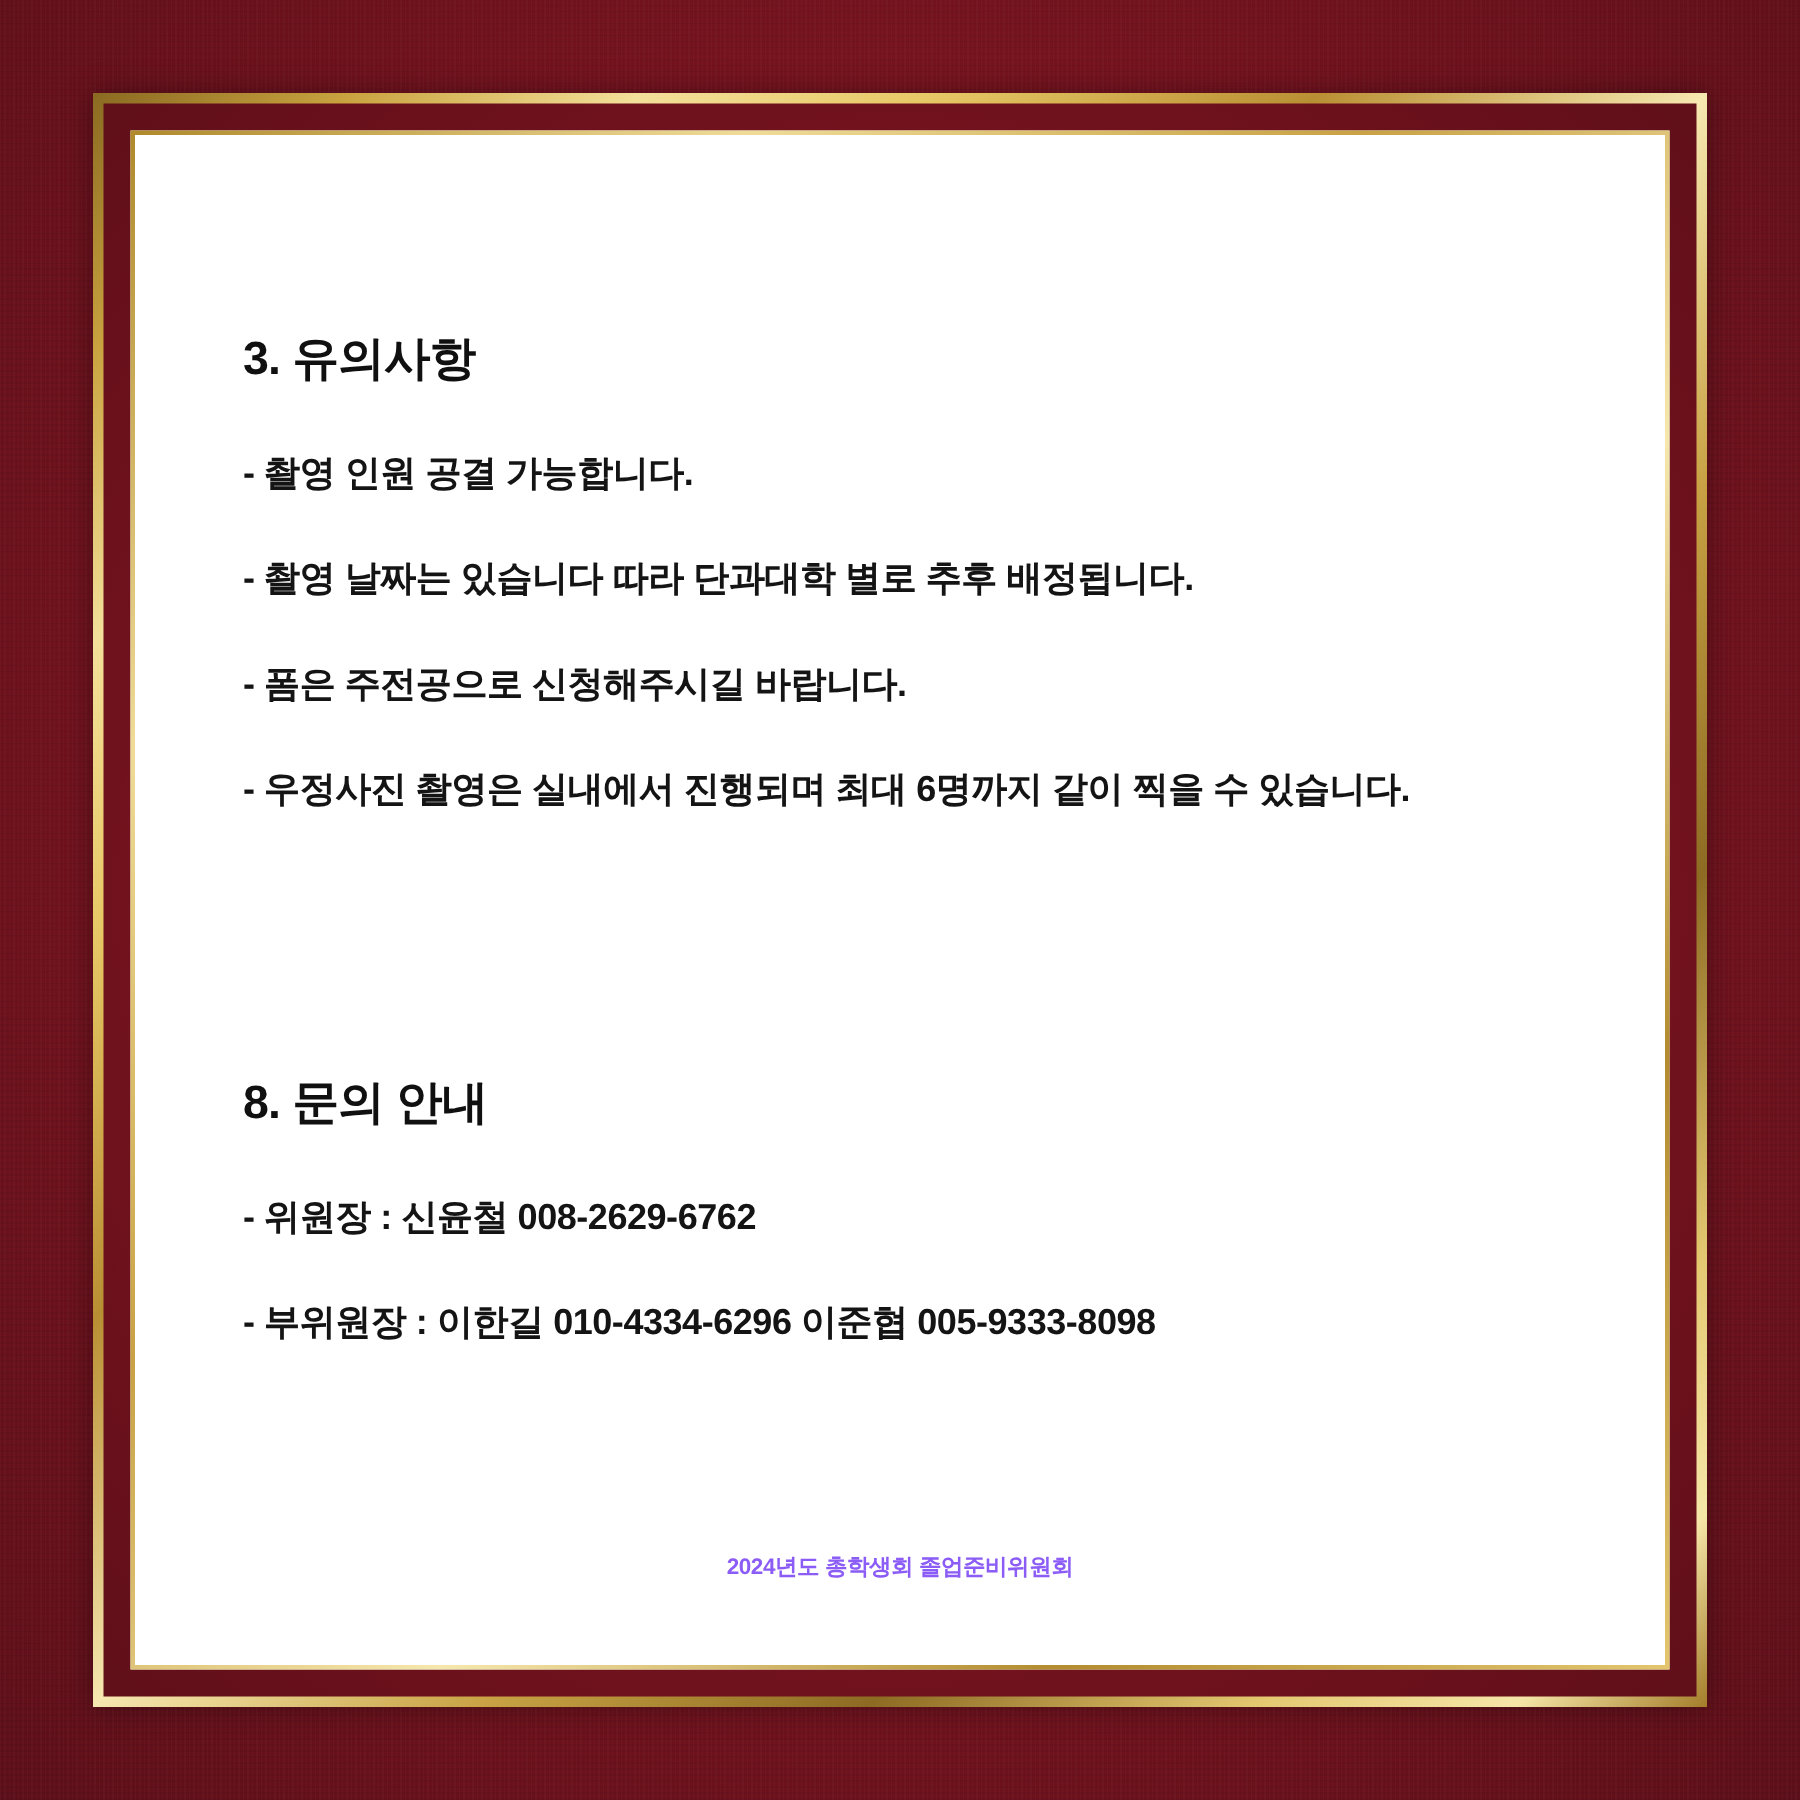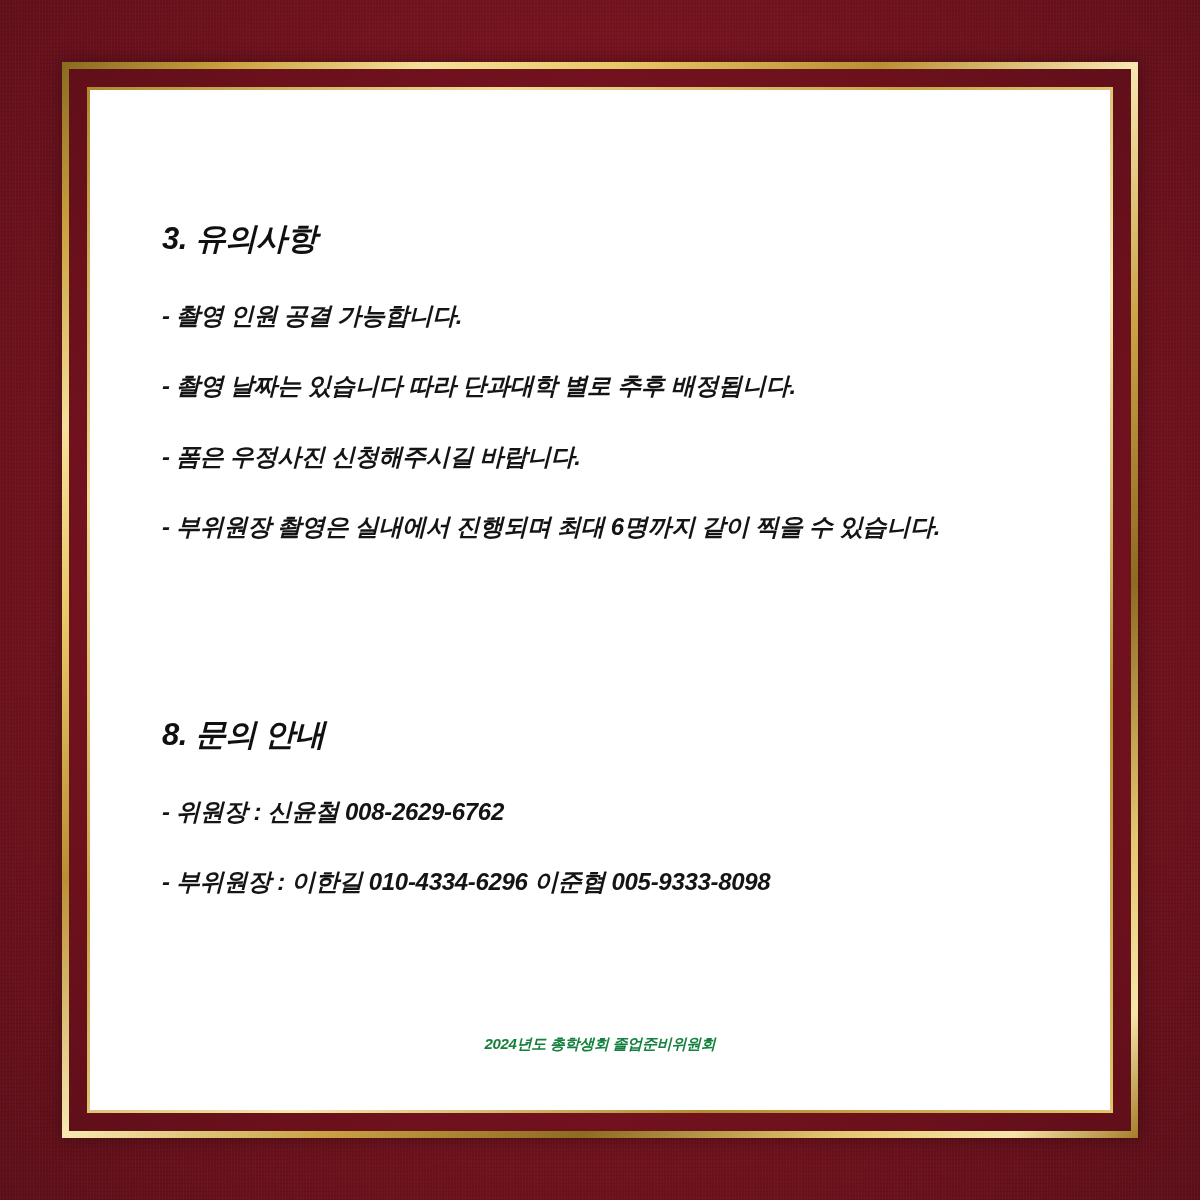--- a/index.html
+++ b/index.html
@@ -25,21 +25,20 @@
         rgba(255,255,255,0.022) 1px,
         rgba(0,0,0,0.0) 1px,
         rgba(0,0,0,0.0) 3px),
       repeating-linear-gradient(0deg,
         rgba(0,0,0,0.05) 0px,
         rgba(0,0,0,0.05) 1px,
         rgba(0,0,0,0.0) 1px,
         rgba(0,0,0,0.0) 4px),
       radial-gradient(ellipse at 50% 45%, #8a1724 0%, #7a1420 45%, #5d0f19 100%);
     overflow: hidden;
-    font-style: italic;
   }
 
   
   #gold-frame {
     position: absolute;
     left: 62px;
     top: 62px;
     width: 1076px;
     height: 1076px;
     box-sizing: border-box;
@@ -106,40 +105,40 @@
   .section-gap { height: 132px; }
 
   .footer {
     position: absolute;
     left: 0;
     right: 0;
     bottom: 56px;
     text-align: center;
     font-size: 15px;
     font-weight: 800;
-    color: #15803d;
+    color: #8b5cf6;
     letter-spacing: -0.3px;
   }
 </style>
 </head>
 <body>
 
 <div id="poster">
   <div id="gold-frame">
     <div id="gold-frame-inner">
       <div id="paper">
 
         <div class="content">
 
           <div class="section">
             <h2 class="section-title">3. 유의사항</h2>
             <p class="bullet">- 촬영 인원 공결 가능합니다.</p>
             <p class="bullet">- 촬영 날짜는 있습니다 따라 단과대학 별로 추후 배정됩니다.</p>
-            <p class="bullet">- 폼은 우정사진 신청해주시길 바랍니다.</p>
-            <p class="bullet">- 부위원장 촬영은 실내에서 진행되며 최대 6명까지 같이 찍을 수 있습니다.</p>
+            <p class="bullet">- 폼은 주전공으로 신청해주시길 바랍니다.</p>
+            <p class="bullet">- 우정사진 촬영은 실내에서 진행되며 최대 6명까지 같이 찍을 수 있습니다.</p>
           </div>
 
           <div class="section-gap"></div>
 
           <div class="section">
             <h2 class="section-title">8. 문의 안내</h2>
             <p class="bullet">- 위원장 : 신윤철 008-2629-6762</p>
             <p class="bullet">- 부위원장 : 이한길 010-4334-6296 이준협 005-9333-8098</p>
           </div>
 

